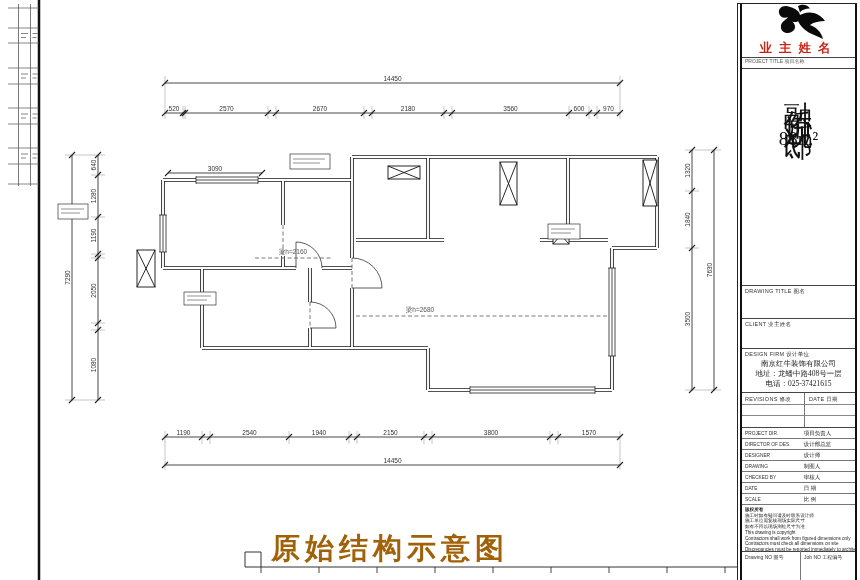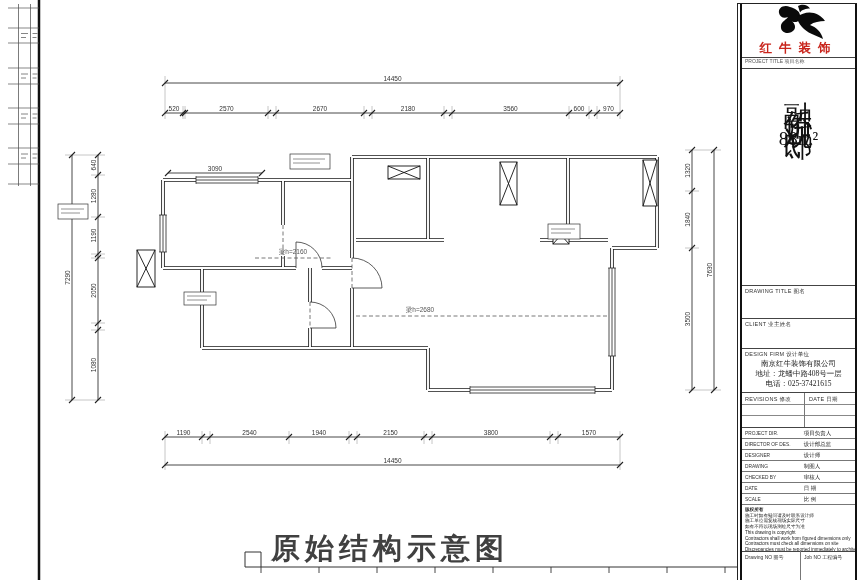--- a/index.html
+++ b/index.html
@@ -31,21 +31,21 @@
   .prow .en{font-size:4.8px;color:#333;width:52%;padding-left:3px;}
   .prow .zh{font-size:5.5px;color:#222;}
   .notes{position:absolute;left:742px;top:507px;width:113px;}
   .notes div{font-size:4.6px;line-height:5.7px;color:#222;padding-left:3px;white-space:nowrap;
      overflow:hidden;}
   .notes div.b{font-weight:bold;}
   .bcell{font-size:5px;color:#333;}
 
   
   .big-title{position:absolute;left:250px;top:529px;width:280px;text-align:center;
-     font-size:29px;font-weight:700;letter-spacing:5px;color:#404040;}
+     font-size:29px;font-weight:700;letter-spacing:5px;color:#a16207;}
 </style>
 </head>
 <body>
 
 <svg width="860" height="580" viewBox="0 0 860 580">
 
   <g>
     <path d="M39,0 V580" stroke="#111" stroke-width="2.5" fill="none"></path>
     <path d="M18.5,4 V186 M30.5,4 V186" stroke="#444" stroke-width="0.7" fill="none"></path>
     <path d="M8,8 H39 M8,28 H39 M8,43 H39 M8,68 H39 M8,84 H39 M8,108 H39 M8,124 H39 M8,148 H39 M8,164 H39 M8,184 H39" stroke="#555" stroke-width="0.7" fill="none"></path>
@@ -211,21 +211,21 @@
 <div class="tb-line" style="left:855px;top:3px;width:2px;height:577px;background:#111;"></div>
 <div class="tb-line" style="left:737px;top:3px;width:120px;height:1px;"></div>
 
 <div class="tb">
 
   <svg class="abs" style="left:28px;top:4px;" width="58" height="36" viewBox="0 0 58 36">
     <path fill="#0a0a0a" d="M20,3 C14,0.5 8,3.5 9,9 C9.8,13 14,15 18,13 C15,17 10,18 11,24 C12,29.5 20,31 24,26 C26,23.5 25,19.5 22,17.5 C28,19.5 31,15.5 30,11 C29.2,6.5 25,4.5 20,3 Z"></path>
     <path fill="#0a0a0a" d="M27,13 C36,5.5 49,7.5 55,17 C49.5,17 44,18 40,21 C46,23 51.5,28 53,35 C45,31 37,29 32,23 C29,19.5 27,16 27,13 Z"></path>
     <path fill="#0a0a0a" d="M28,2 C32,-0.5 38,0.5 40,4.5 C36,4.6 32,5.5 30,8.5 Z"></path>
   </svg>
-  <div class="logo-name" style="color:#c9251c;">红牛装饰</div>
+  <div class="logo-name" style="color:#c9251c;">业主姓名</div>
   <div class="ptl">PROJECT TITLE 项目名称</div>
 
   <div class="pname">
     <div class="vname">融侨观邸</div>
     <div class="varea">88m²</div>
   </div>
 
   <div class="sec hdr" style="top:286px;">DRAWING TITLE 图名</div>
   <div class="sec hdr" style="top:319px;">CLIENT 业主姓名</div>
   <div class="sec hdr" style="top:349px;">DESIGN FIRM 设计单位</div>

